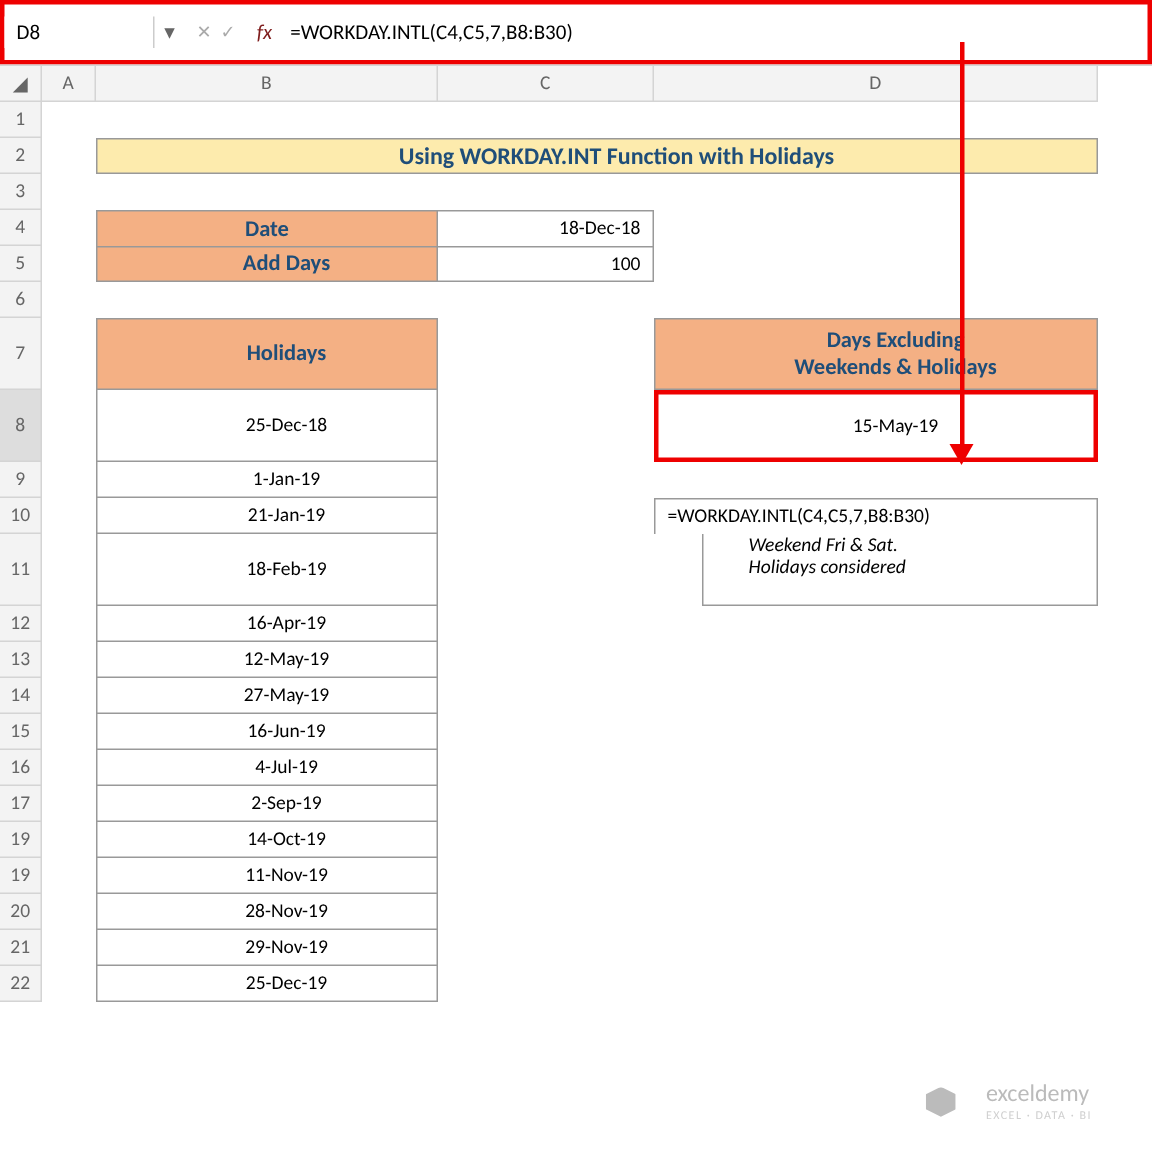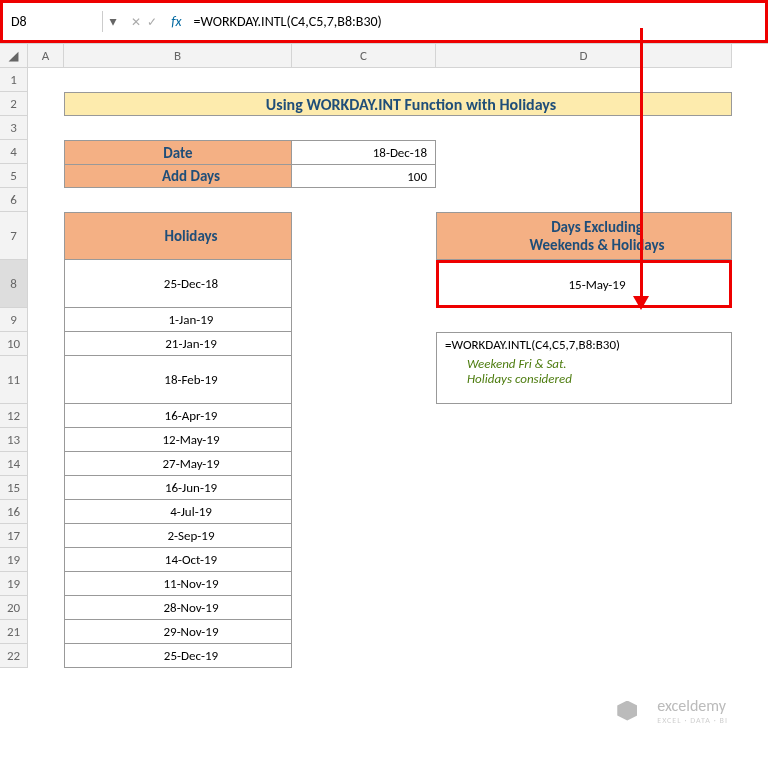--- a/index.html
+++ b/index.html
@@ -2,21 +2,21 @@
 <html><head>
 <meta charset="utf-8">
 <style>
 * { box-sizing: border-box; margin: 0; padding: 0; }
 body { font-family: Calibri, Arial, sans-serif; font-size: 14px; background: #fff; color: #000; width: 768px; height: 769px; overflow: hidden; position: relative; }
 
 .name-box-row { display: flex; align-items: center; height: 43px; border-bottom: 1px solid #ccc; background: #fff; border: 3px solid #e00; }
 .name-box { width: 100px; padding: 2px 8px; border-right: 1px solid #ccc; background: #fff; }
 .name-box-arrow { width: 20px; text-align: center; color: #666; }
 .fx-btns { display: flex; gap: 6px; padding: 0 8px; color: #aaa; font-size: 12px; }
-.fx-label { font-style: italic; padding: 0 6px; color: #0369a1; }
+.fx-label { font-style: italic; padding: 0 6px; color: #7f1d1d; }
 .formula-input { flex: 1; padding: 2px 6px; font-size: 14px; }
 
 .grid { display: grid; grid-template-columns: 28px 36px 228px 144px 296px; grid-auto-rows: 24px; border-top: 1px solid #d4d4d4; }
 .cell { border-right: 1px solid #d4d4d4; border-bottom: 1px solid #d4d4d4; display: flex; align-items: center; justify-content: center; font-size: 13px; padding: 0 4px; }
 .hdr { background: #f3f3f3; color: #666; font-weight: normal; }
 .row-hdr { background: #f3f3f3; color: #666; justify-content: center; }
 .row-hdr.active { background: #ddd; }
 .body-cell { border: none; }
 .body-cell.b-right { border-right: 1px solid #999; }
 .body-cell.b-bottom { border-bottom: 1px solid #999; padding-left: 30px; }
@@ -25,26 +25,26 @@
 
 .title-row { background: #fdebad; font-weight: bold; font-size: 16px; color: #1f4e79; }
 .peach { background: #f4b084; font-weight: bold; color: #1f4e79; font-size: 15px; }
 .text-right { justify-content: flex-end; padding-right: 8px; }
 .holiday-cell { justify-content: center; }
 
 .tall { grid-row: span 2; }
 
 .red-box { border: 3px solid #e00 !important; }
 .formula-note { justify-content: flex-start; padding-left: 8px; font-size: 13px; }
-.note-italic { font-style: italic; color: #4d7c0f; }
+.note-italic { font-style: italic; color: #000000; margin-left: 32px; }
 
 .arrow-line { position: absolute; background: #e00; width: 3px; z-index: 10; }
 .arrow-head { position: absolute; width: 0; height: 0; border-left: 8px solid transparent; border-right: 8px solid transparent; border-top: 14px solid #e00; z-index: 10; }
 
-.watermark { position: absolute; bottom: 44px; right: 40px; color: #bbb; font-size: 16px; display: flex; align-items: center; gap: 20px; }
+.watermark { position: absolute; bottom: 20px; right: 40px; color: #bbb; font-size: 16px; display: flex; align-items: center; gap: 20px; }
 .wm-icon { width: 20px; height: 20px; background: #bbb; clip-path: polygon(50% 0, 100% 25%, 100% 75%, 50% 100%, 0 75%, 0 25%); position: relative; }
 .wm-sub { font-size: 8px; letter-spacing: 1px; opacity: 0.7; }
 </style>
 </head>
 <body>
 
 <div class="name-box-row">
   <div class="name-box">D8</div>
   <div class="name-box-arrow">▾</div>
   <div class="fx-btns">

